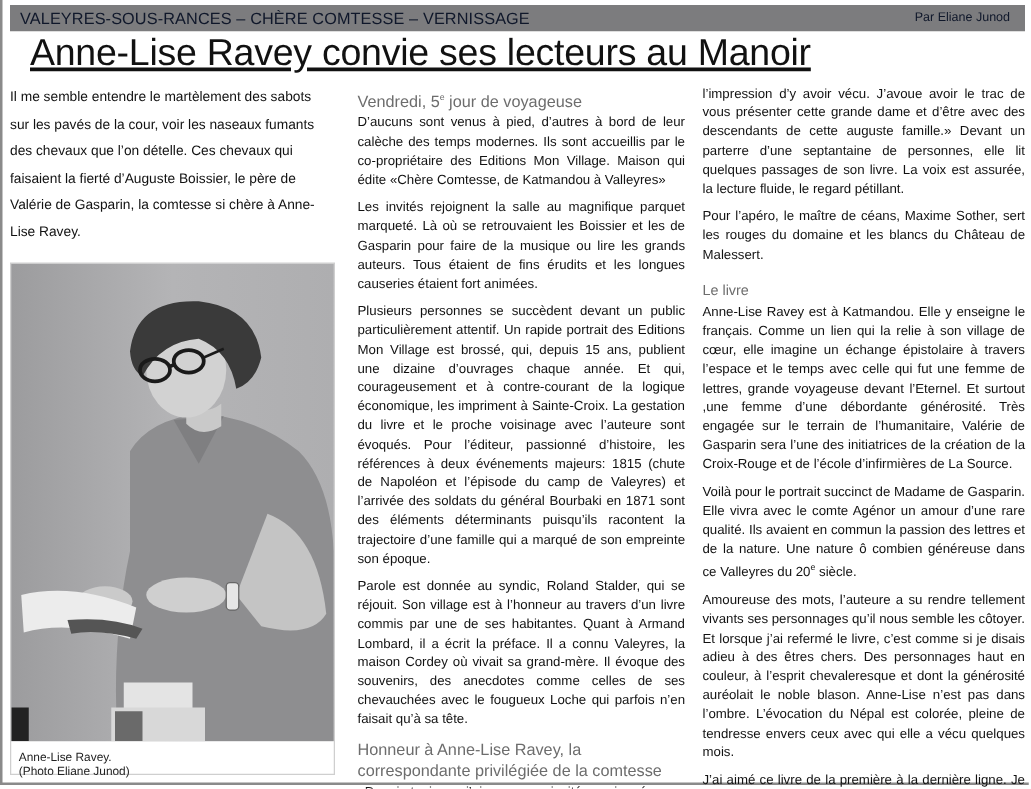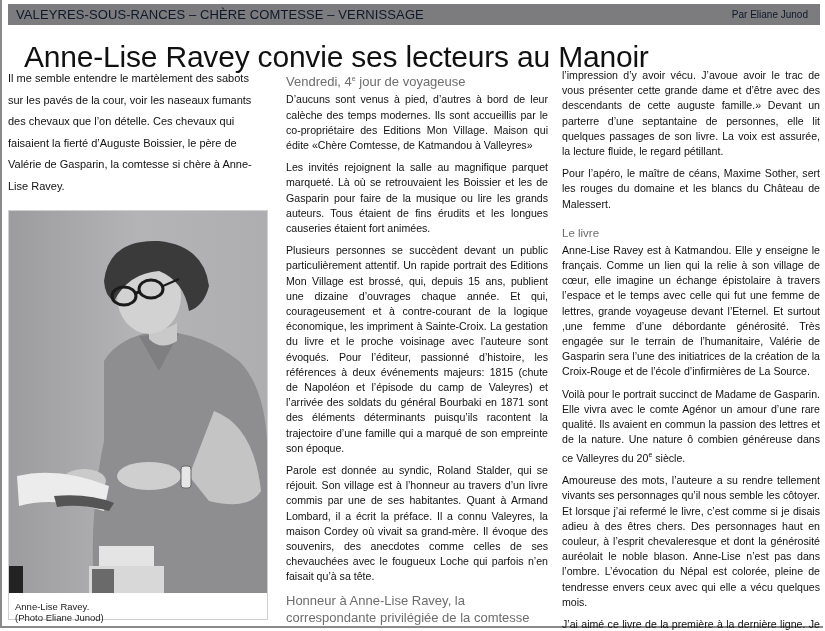--- a/index.html
+++ b/index.html
@@ -5,22 +5,22 @@
   html, body { margin:0; padding:0; background:#ffffff; }
   body { width:825px; height:631px; position:relative; overflow:hidden;
          font-family:"Liberation Sans", "DejaVu Sans", sans-serif; color:#111; }
   .frame { position:absolute; left:0; top:0; width:823px; height:628px;
            border-left:2px solid #8a8a8a; border-bottom:2px solid #8a8a8a; box-sizing:border-box; }
   .kicker { position:absolute; left:8px; top:4px; width:812px; height:21px; background:#7c7c7e;
             color:#0f172a; display:flex; align-items:center; justify-content:space-between; box-sizing:border-box;
             padding:0 12px 0 8px; }
   .kicker .rubric { font-size:13px; letter-spacing:0.1px; }
   .kicker .byline { font-size:10px; }
-  .headline { position:absolute; left:24px; top:40px; font-size:30px; color:#111; white-space:nowrap;
-              letter-spacing:-0.2px; }
+  .headline { position:absolute; left:24px; top:26px; font-size:30px; color:#111; white-space:nowrap;
+              letter-spacing:-0.2px;text-decoration:underline; }
   .lead { position:absolute; left:8px; top:68px; width:246px; font-size:11px; line-height:21.6px; color:#111; }
   .photo-box { position:absolute; left:8px; top:210px; width:260px; height:410px; border:1px solid #cfcfcf;
                box-sizing:border-box; }
   .photo { position:absolute; left:0; top:0; width:258px; height:382px; overflow:hidden;
            background:linear-gradient(90deg,#a4a4a6 0%, #b6b6b8 40%, #b2b2b4 100%); }
   .caption { position:absolute; left:6px; right:6px; top:390px; font-size:9.5px; display:flex; justify-content:space-between; color:#222;flex-direction:column; }
   .col { position:absolute; top:70px; font-size:10.6px; line-height:15.2px; color:#111; text-align:justify; }
   .col p { margin:0 0 7px 0; }
   .col2 { left:286px; width:262px; }
   .col3 { left:562px; width:258px; top:68px; }
@@ -85,21 +85,21 @@
       <rect x="0" y="355" width="14" height="27" fill="#222"></rect>
     </svg>
   </div>
   <div class="caption">
     <span>Anne-Lise Ravey.</span>
     <span>(Photo Eliane Junod)</span>
   </div>
 </div>
 
 <div class="col col2">
-  <div class="subhead"><span>Vendredi, 4</span><sup>e</sup><span> jour de voyageuse</span></div>
+  <div class="subhead"><span>Vendredi, 5</span><sup>e</sup><span> jour de voyageuse</span></div>
   <p>D’aucuns sont venus à pied, d’autres à bord de leur calèche des temps modernes. Ils sont accueillis par le co-propriétaire des Editions Mon Village. Maison qui édite «Chère Comtesse, de Katmandou à Valleyres»</p>
   <p>Les invités rejoignent la salle au magnifique parquet marqueté. Là où se retrouvaient les Boissier et les de Gasparin pour faire de la musique ou lire les grands auteurs. Tous étaient de fins érudits et les longues causeries étaient fort animées.</p>
   <p>Plusieurs personnes se succèdent devant un public particulièrement attentif. Un rapide portrait des Editions Mon Village est brossé, qui, depuis 15 ans, publient une dizaine d’ouvrages chaque année. Et qui, courageusement et à contre-courant de la logique économique, les impriment à Sainte-Croix. La gestation du livre et le proche voisinage avec l’auteure sont évoqués. Pour l’éditeur, passionné d’histoire, les références à deux événements majeurs: 1815 (chute de Napoléon et l’épisode du camp de Valeyres) et l’arrivée des soldats du général Bourbaki en 1871 sont des éléments déterminants puisqu’ils racontent la trajectoire d’une famille qui a marqué de son empreinte son époque.</p>
   <p>Parole est donnée au syndic, Roland Stalder, qui se réjouit. Son village est à l’honneur au travers d’un livre commis par une de ses habitantes. Quant à Armand Lombard, il a écrit la préface. Il a connu Valeyres, la maison Cordey où vivait sa grand-mère. Il évoque des souvenirs, des anecdotes comme celles de ses chevauchées avec le fougueux Loche qui parfois n’en faisait qu’à sa tête.</p>
   <div class="subhead">Honneur à Anne-Lise Ravey, la correspondante privilégiée de la comtesse</div>
   <p>«Depuis toujours, j’ai eu une curiosité passionnée pour le Manoir. En ces lieux historiques, j’ai parfois</p>
 </div>
 
 <div class="col col3">
   <p>l’impression d’y avoir vécu. J’avoue avoir le trac de vous présenter cette grande dame et d’être avec des descendants de cette auguste famille.» Devant un parterre d’une septantaine de personnes, elle lit quelques passages de son livre. La voix est assurée, la lecture fluide, le regard pétillant.</p>

